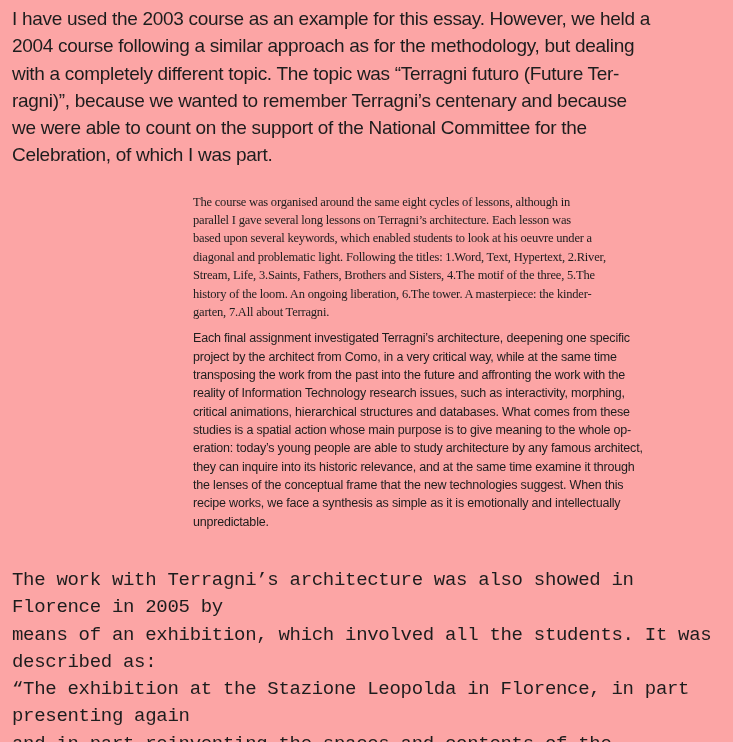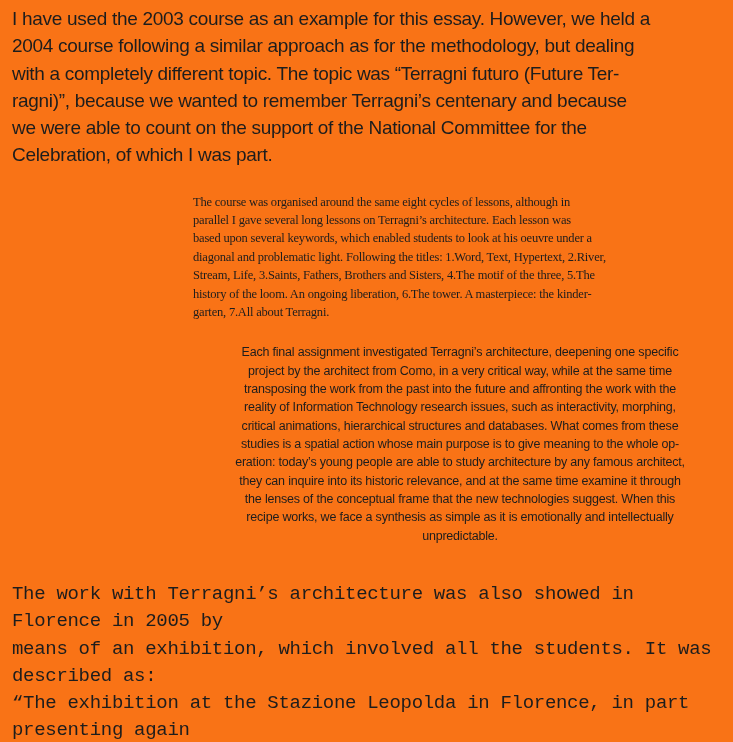--- a/index.html
+++ b/index.html
@@ -13,42 +13,42 @@
     overflow: hidden;
     font-family: "Liberation Sans", sans-serif;
     color: #1d1d1d;
     -webkit-font-smoothing: antialiased;
   }
   .page {
     box-sizing: border-box;
     width: 733px;
     height: 742px;
     padding: 5px 12px 0 12px;
-    background: #f97316;
+    background: #fca5a5;
   }
   .body-text {
     margin: 0;
     font-size: 19px;
     line-height: 27.3px;
     letter-spacing: -0.3px;
     font-weight: 300;
     white-space: pre-line;
     width: 709px;
   }
   .quote-text {
     margin: 0 0 0 181px;
     width: 534px;
     font-size: 12.5px;
     line-height: 18.35px;
     letter-spacing: -0.2px;
     font-weight: 300;
     white-space: pre-line;
   }
   .gap-quote1 { margin-top: 24px; font-family: Liberation Serif, serif; }
-  .gap-quote2 { margin-top: 22px; text-align: center; }
+  .gap-quote2 { margin-top: 8px; }
   .gap-body2  { margin-top: 36px; font-family: Liberation Mono, monospace; }
 </style>
 </head>
 <body>
 
 <div class="page">
   <p class="body-text">I have used the 2003 course as an example for this essay. However, we held a
 2004 course following a similar approach as for the methodology, but dealing
 with a completely different topic. The topic was “Terragni futuro (Future Ter-
 ragni)”, because we wanted to remember Terragni’s centenary and because

